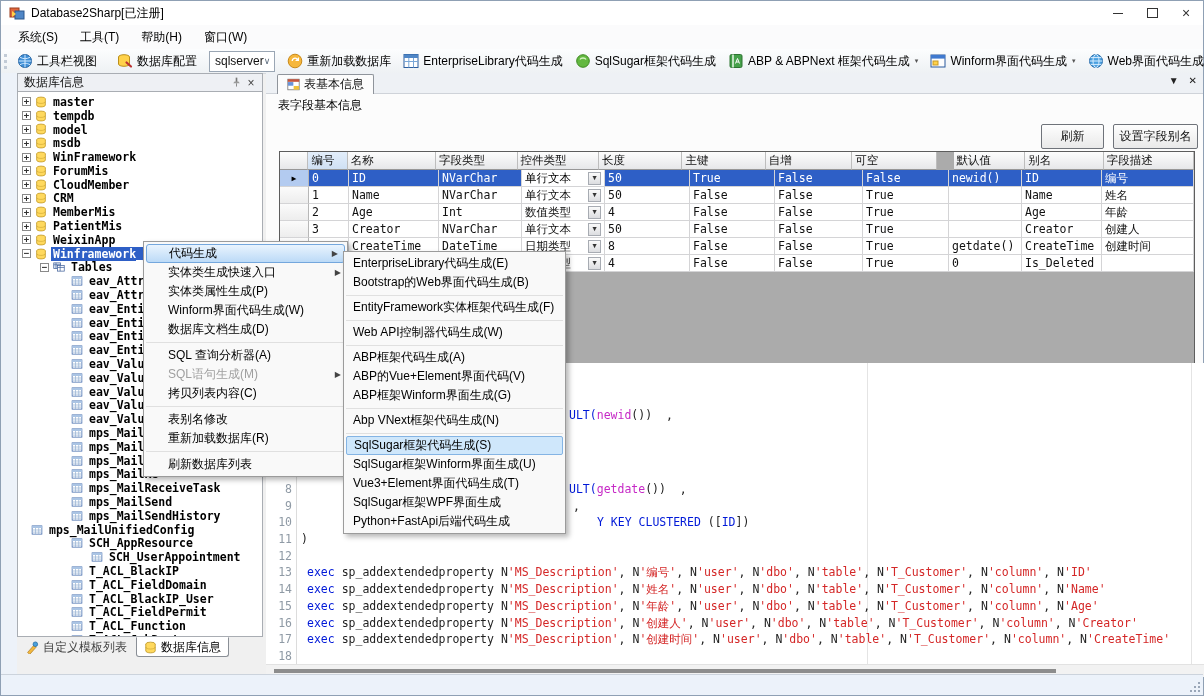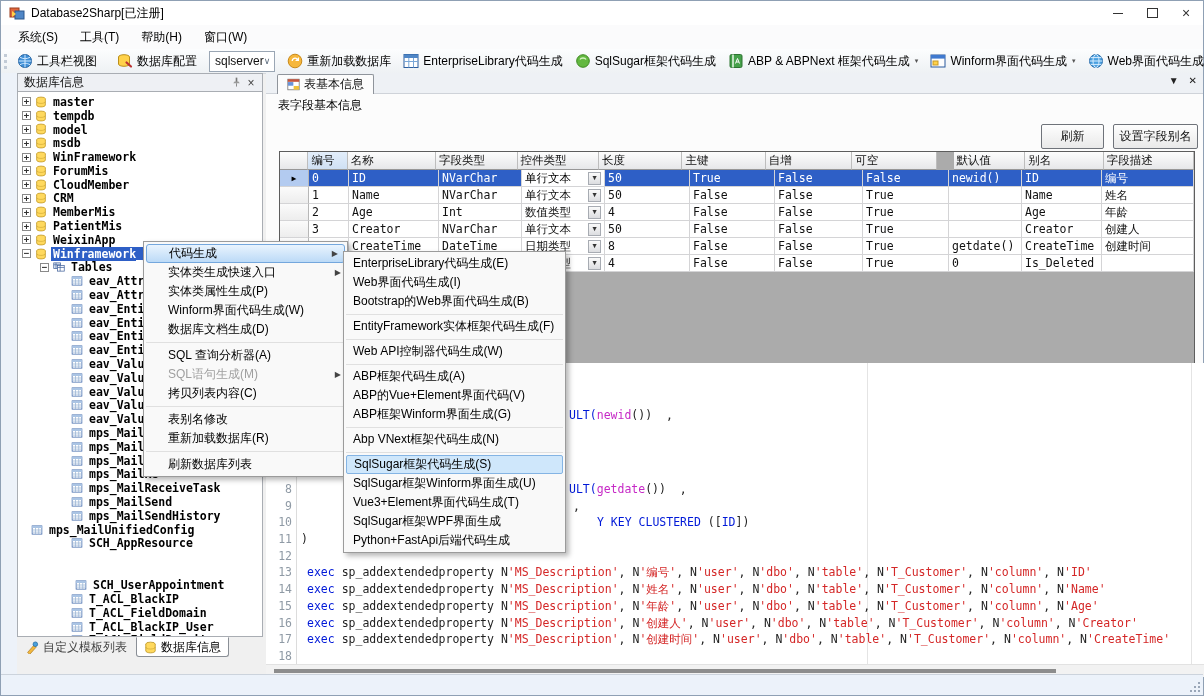--- a/index.html
+++ b/index.html
@@ -605,21 +605,21 @@
             <span class="expander-spacer"></span>
             <span class="icn">
               <svg width="12" height="12" viewBox="0 0 16 16">
                 <rect x="1.5" y="2.5" width="13" height="11" fill="#fff" stroke="#3a64a8"></rect>
                 <rect x="1.5" y="2.5" width="13" height="2.8" fill="#aac4e4"></rect>
                 <path d="M1.5 8h13M1.5 10.8h13M6 5.3v8.2M10.3 5.3v8.2" stroke="#9ab4d4"></path>
               </svg>
             </span>
             <span class="tree-label">SCH_AppResource</span>
           </div>
-          <div class="tree-row" style="padding-left: 44px; margin-top: 28px;">
+          <div class="tree-row" style="padding-left: 60px;">
             <span class="expander-spacer"></span>
             <span class="icn">
               <svg width="12" height="12" viewBox="0 0 16 16">
                 <rect x="1.5" y="2.5" width="13" height="11" fill="#fff" stroke="#3a64a8"></rect>
                 <rect x="1.5" y="2.5" width="13" height="2.8" fill="#aac4e4"></rect>
                 <path d="M1.5 8h13M1.5 10.8h13M6 5.3v8.2M10.3 5.3v8.2" stroke="#9ab4d4"></path>
               </svg>
             </span>
             <span class="tree-label">SCH_UserAppointment</span>
           </div>
@@ -932,21 +932,20 @@
       <div class="menu-item dis"><span class="mi-label">SQL语句生成(M)</span><span class="mi-arrow">▶</span></div>
       <div class="menu-item"><span class="mi-label">拷贝列表内容(C)</span></div>
       <div class="menu-sep"></div>
       <div class="menu-item"><span class="mi-label">表别名修改</span></div>
       <div class="menu-item"><span class="mi-label">重新加载数据库(R)</span></div>
       <div class="menu-sep"></div>
       <div class="menu-item"><span class="mi-label">刷新数据库列表</span></div>
     </div>
   <div class="menu" id="submenu">
       <div class="menu-item"><span class="mi-label">EnterpriseLibrary代码生成(E)</span></div>
-      <div class="menu-item"><span class="mi-label">Web界面代码生成(I)</span></div>
       <div class="menu-item"><span class="mi-label">Bootstrap的Web界面代码生成(B)</span></div>
       <div class="menu-sep"></div>
       <div class="menu-item"><span class="mi-label">EntityFramework实体框架代码生成(F)</span></div>
       <div class="menu-sep"></div>
       <div class="menu-item"><span class="mi-label">Web API控制器代码生成(W)</span></div>
       <div class="menu-sep"></div>
       <div class="menu-item"><span class="mi-label">ABP框架代码生成(A)</span></div>
       <div class="menu-item"><span class="mi-label">ABP的Vue+Element界面代码(V)</span></div>
       <div class="menu-item"><span class="mi-label">ABP框架Winform界面生成(G)</span></div>
       <div class="menu-sep"></div>

